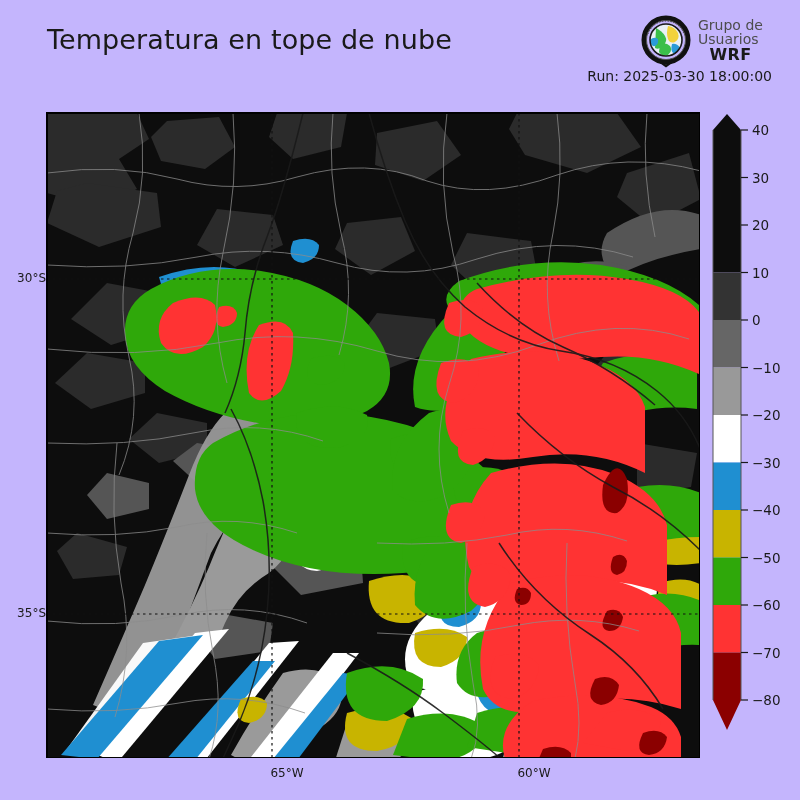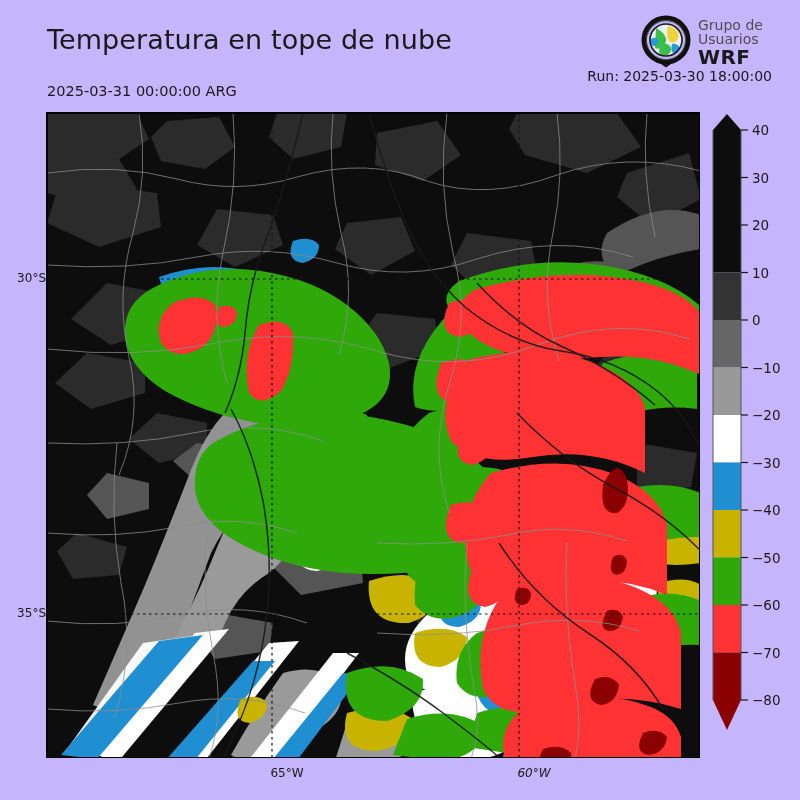--- a/index.html
+++ b/index.html
@@ -54,23 +54,24 @@
     left: 60px; top: 6px;
     line-height: 1.02;
   }
   .logo-line {
     font-size: 14px;
     color: #4d4d4d;
     display: block;
   }
   .logo-line.bold {
     font-weight: bold;
-    font-size: 20px;
+    font-size: 16px;
     color: #1a1a1a;
     letter-spacing: 0.4px;
+    text-align: center;
   }
   
   #map-frame {
     position: absolute;
     left: 46px; top: 112px;
     width: 654px; height: 646px;
     background: #000000;
     border: 1px solid #000000;
     box-sizing: border-box;
     overflow: hidden;
@@ -99,21 +100,20 @@
     fill: #1a1a1a;
     font-family: "DejaVu Sans", sans-serif;
   }
 </style>
 </head>
 <body>
 
 <div id="page">
 
   <div id="title">Temperatura en tope de nube</div>
-  <div id="valid-time">2025-03-31 00:00:00 ARG</div>
   <div id="run-time">Run: 2025-03-30 18:00:00</div>
 
   <div id="logo">
     <svg id="logo-mark" viewBox="0 0 56 56">
       <defs>
         <clipPath id="globeClip">
             <circle cx="28" cy="26" r="16"></circle>
           </clipPath>
       </defs>
 
@@ -138,21 +138,21 @@
     <div id="logo-text">
       <span class="logo-line">Grupo de</span>
       <span class="logo-line">Usuarios</span>
       <span class="logo-line bold">WRF</span>
     </div>
   </div>
 
   <div class="axis-label ylab" style="top:271px;">30°S</div>
   <div class="axis-label ylab" style="top:606px;margin-left:8px;">35°S</div>
   <div class="axis-label xlab" style="left:271px; top:766px;">65°W</div>
-  <div class="axis-label xlab" style="left:518px; top:766px;font-style:italic;">60°W</div>
+  <div class="axis-label xlab" style="left:518px; top:766px;">60°W</div>
 
   <div id="map-frame">
     <svg id="map-svg" viewBox="0 0 654 646" preserveAspectRatio="none">
       <defs>
 
         <clipPath id="mapClip">
             <rect x="0" y="0" width="654" height="646"></rect>
           </clipPath>
       </defs>
 

